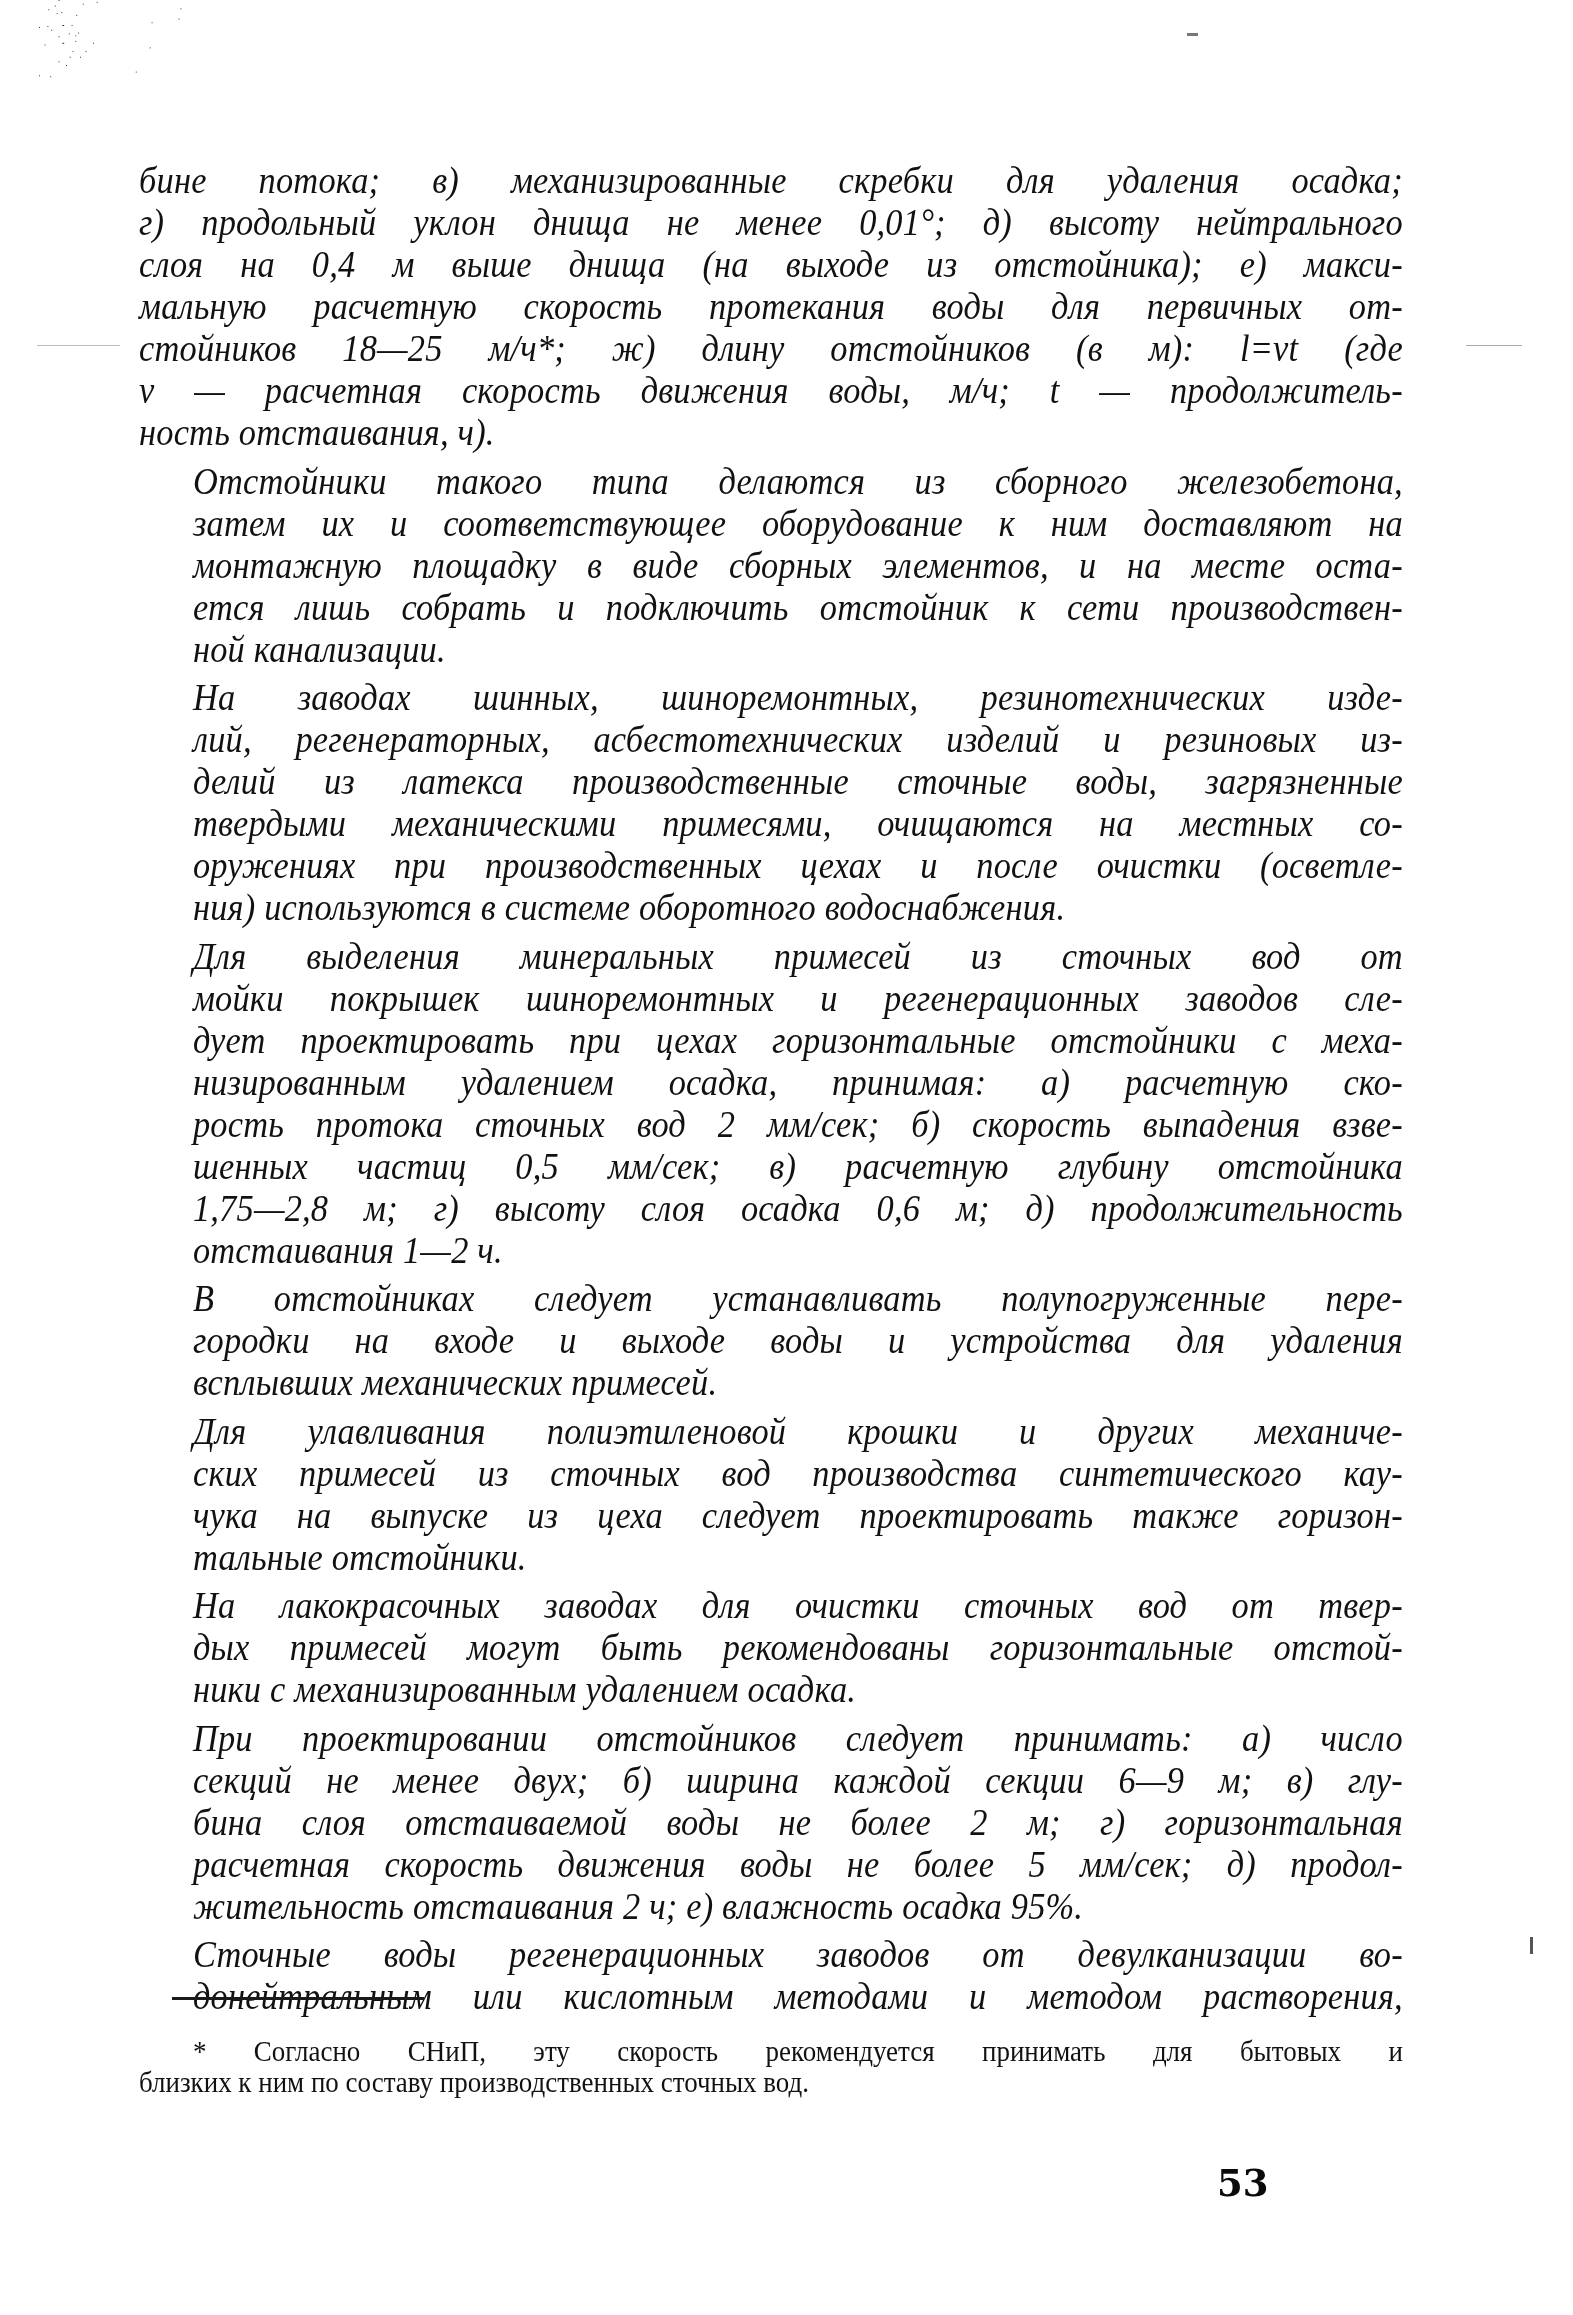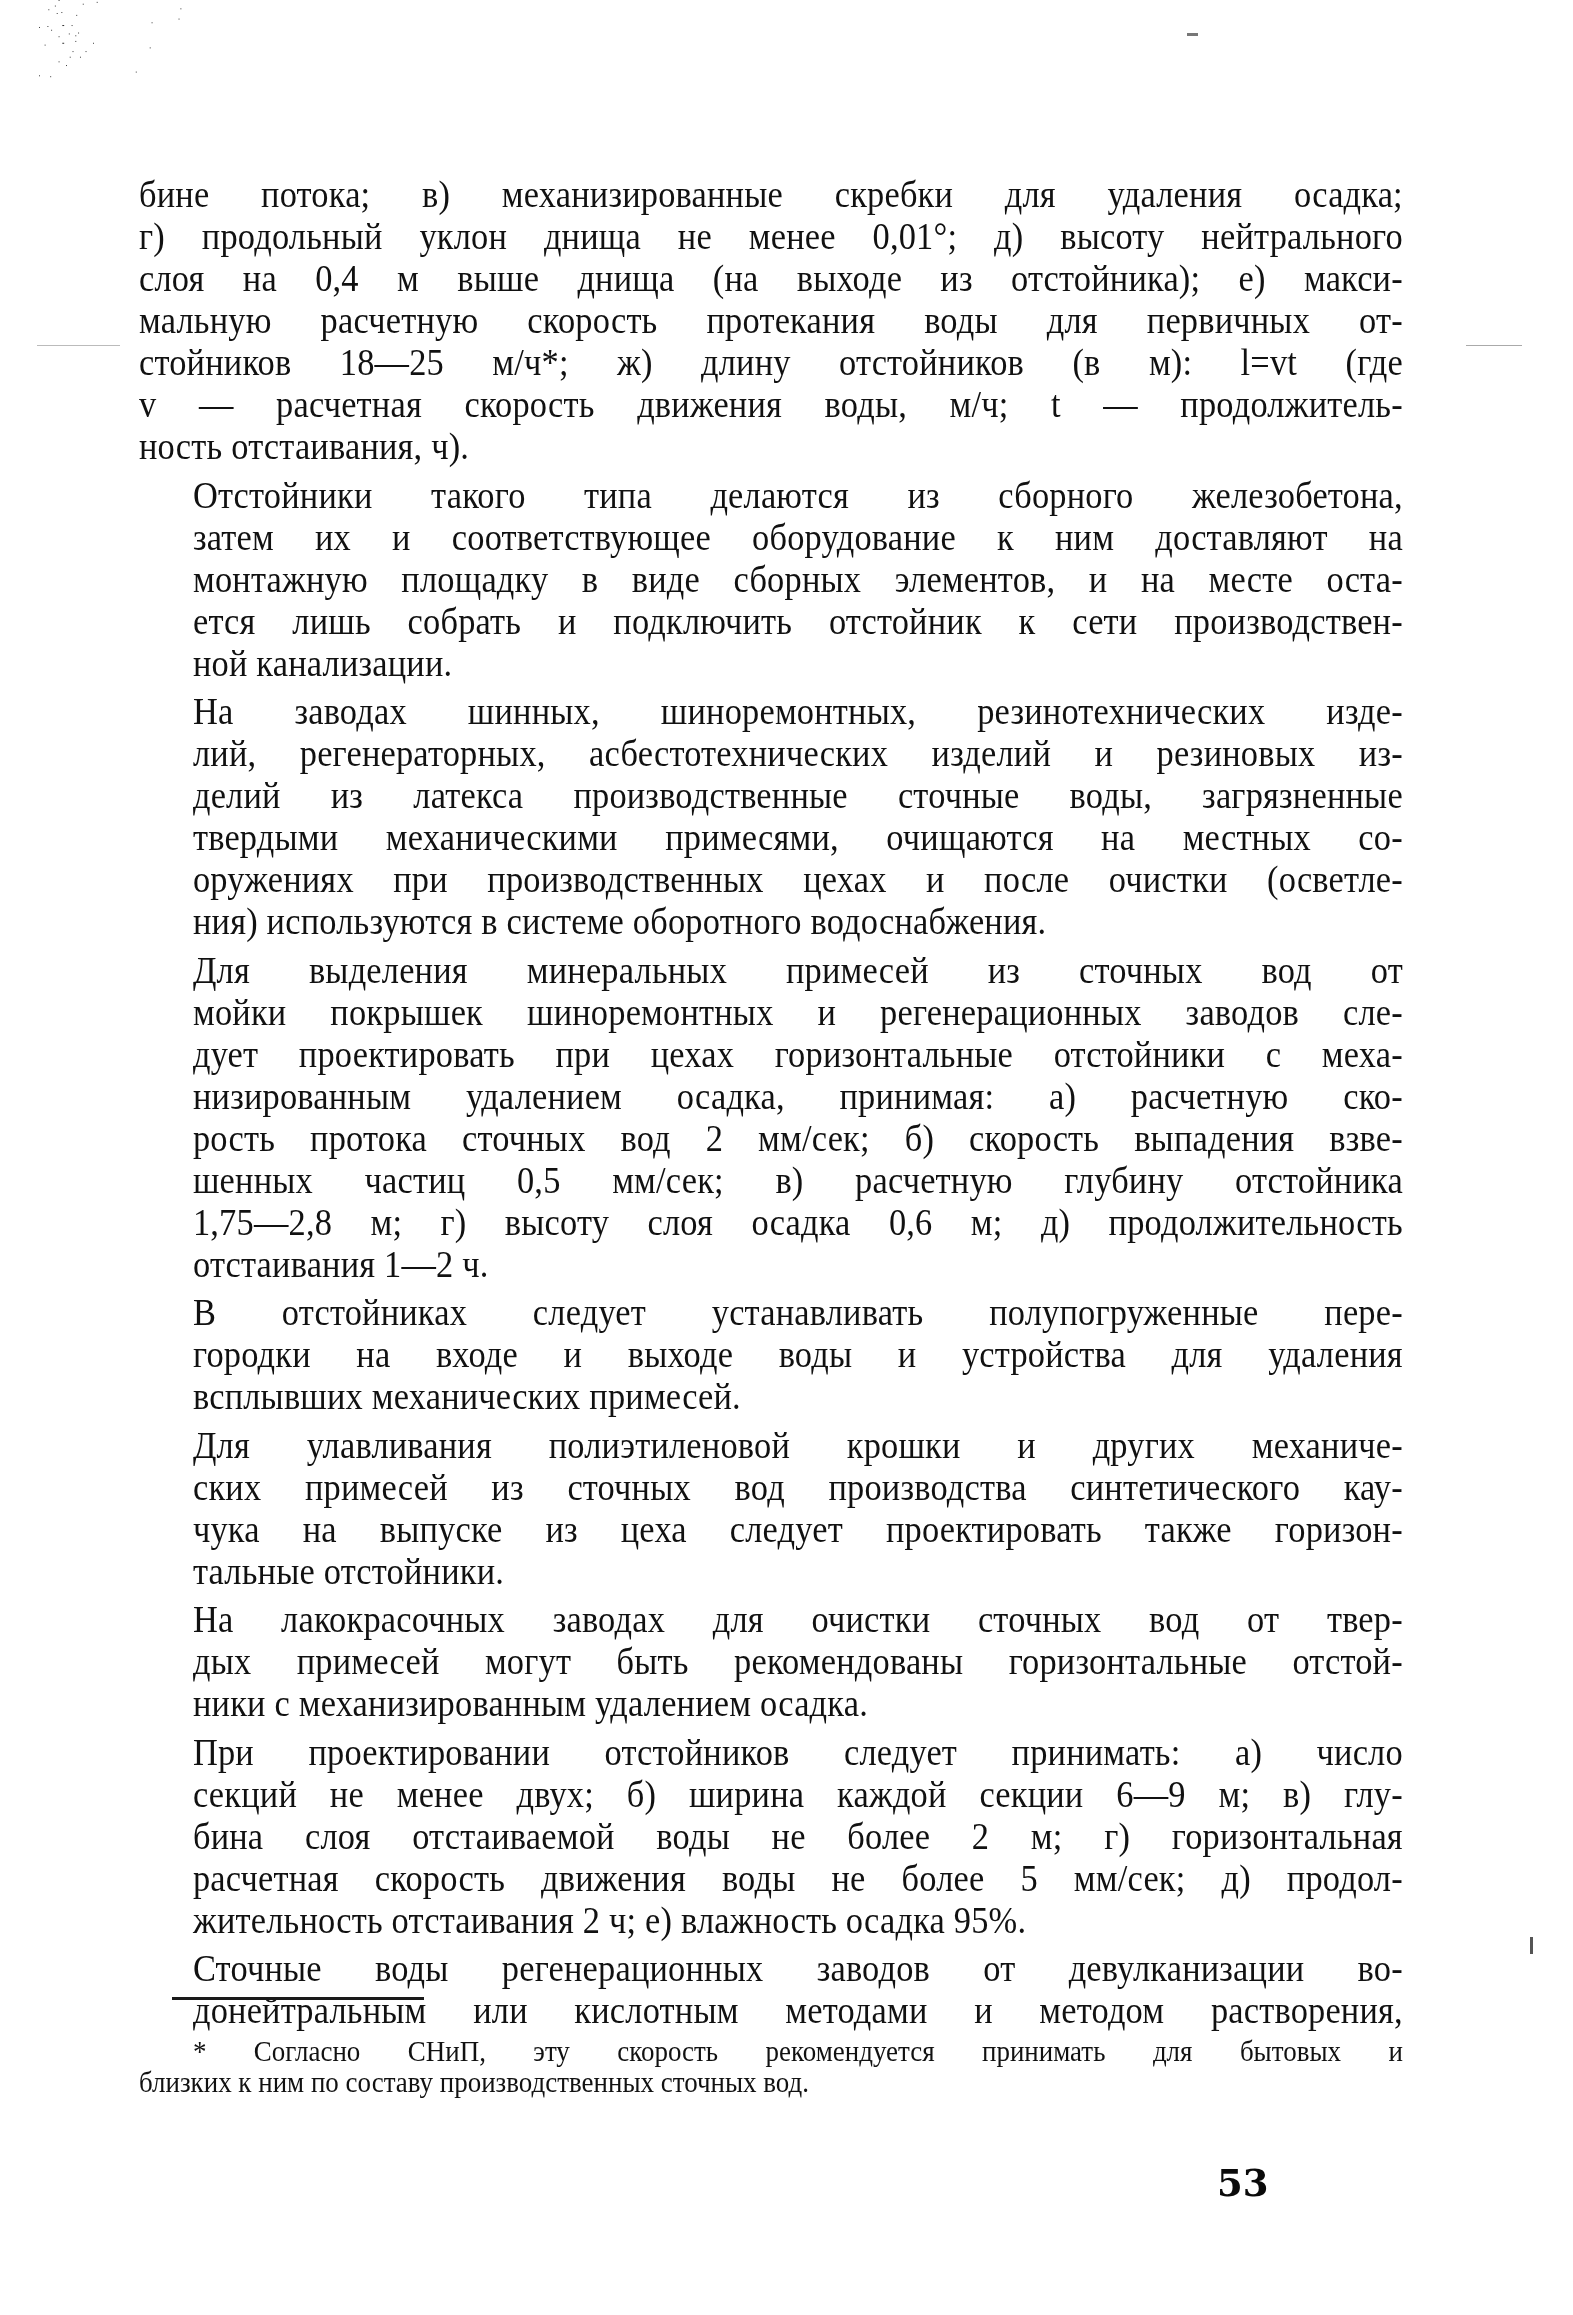--- a/index.html
+++ b/index.html
@@ -11,22 +11,23 @@
       width: 1573px;
       height: 2315px;
       position: relative;
       overflow: hidden;
       font-family: "Liberation Serif", "DejaVu Serif", serif;
       color: #111111;
     }
     .page {
       position: absolute;
       left: 139px;
-      top: 174px;
+      top: 160px;
       width: 1263px;
+      font-style: italic;
     }
     .para {
       font-size: 37px;
       line-height: 42px;
       text-align: justify;
       margin: 0 0 6.5px 0;
       letter-spacing: 0.2px;
       transform: scaleX(0.93);
       transform-origin: left top;
       width: 1359px;

